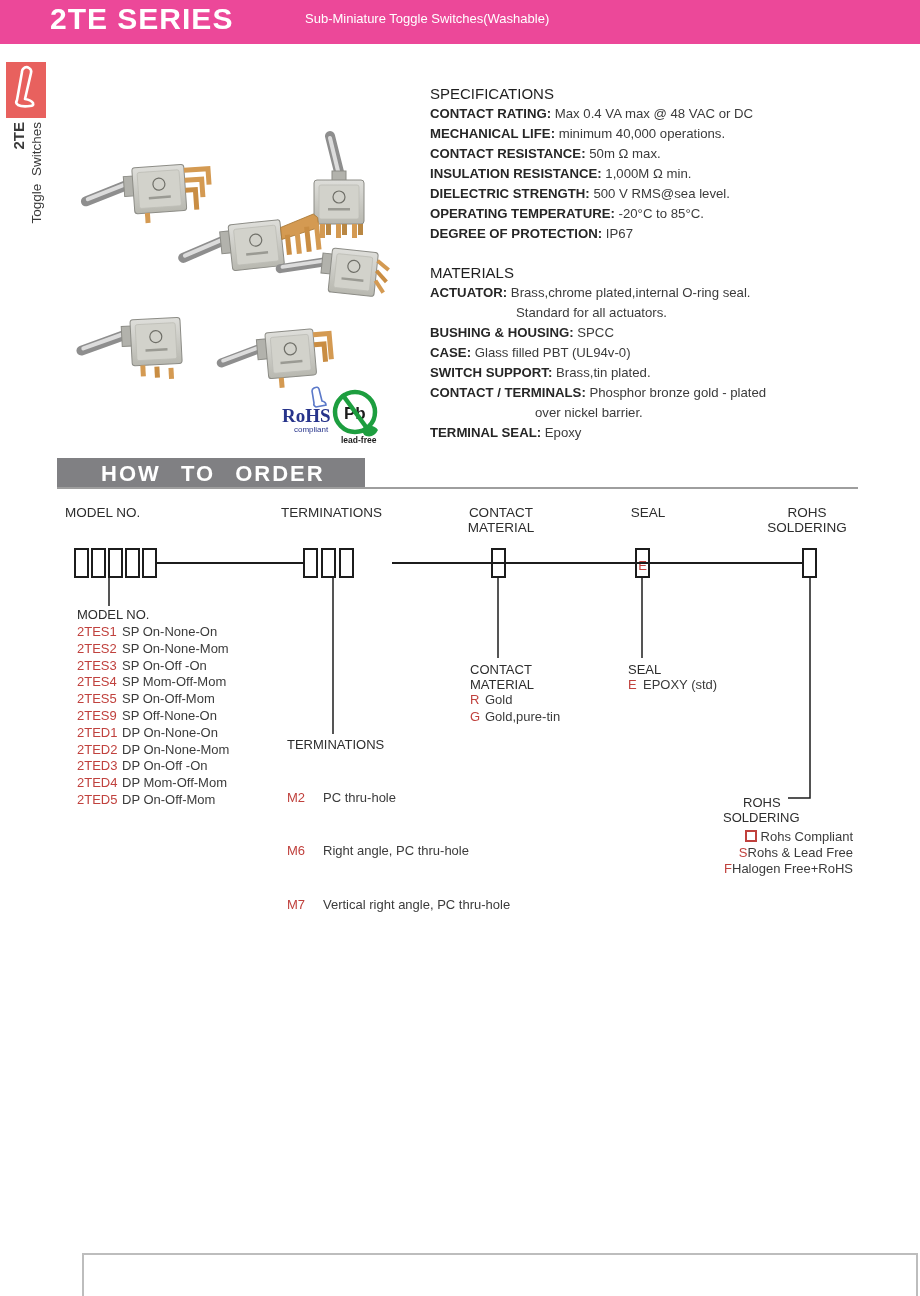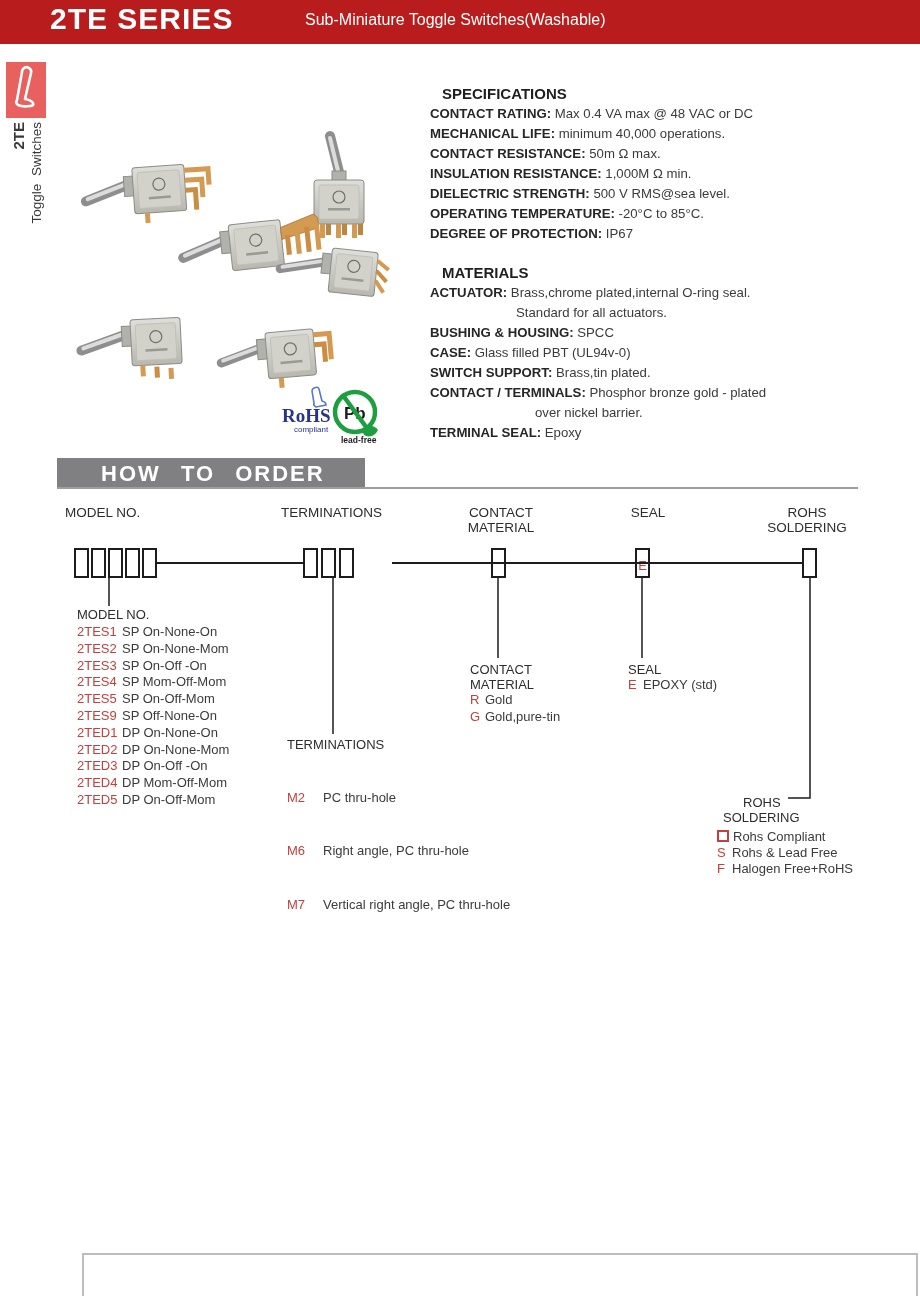--- a/index.html
+++ b/index.html
@@ -1,33 +1,33 @@
 <!DOCTYPE html>
 <html><head>
 <meta charset="utf-8">
 <style>
   html,body{margin:0;padding:0;background:#fff;}
   body{font-family:"Liberation Sans", sans-serif;}
   .page{position:relative;width:920px;height:1296px;background:#fff;overflow:hidden;}
   .abs{position:absolute;}
 
   
-  .hdr{left:0;top:0;width:920px;height:44px;background:#b91c1c;}
+  .hdr{left:0;top:0;width:920px;height:44px;background:#ec4899;}
   .hdr-title{left:50px;top:2px;font-size:30px;font-weight:bold;color:#fff;letter-spacing:1px;}
-  .hdr-sub{left:305px;top:11px;font-size:16px;color:#fff;}
+  .hdr-sub{left:305px;top:11px;font-size:13px;color:#fff;}
 
   
   .tab-sq{left:6px;top:62px;width:40px;height:56px;background:#e8615e;}
   .side-text{left:10px;top:243px;transform:rotate(-90deg);transform-origin:0 0;width:121px;text-align:right;white-space:nowrap;}
   .side-text .l1{font-size:15px;font-weight:600;color:#3a3a3a;line-height:18px;}
   .side-text .l2{font-size:13.5px;color:#3a3a3a;line-height:18px;word-spacing:4px;}
 
   
   .txtblock{width:470px;font-size:13.2px;color:#3b3b3b;line-height:20px;}
-  .sec-title{font-size:15px;font-weight:bold;color:#1f1f1f;margin-left:12px;}
+  .sec-title{font-size:15px;font-weight:normal;color:#1f1f1f;}
   .b{font-weight:bold;color:#262626;}
   .cont-a{margin-left:86px;}
   .cont-b{margin-left:105px;}
 
   
   .hto-bar{left:57px;top:458px;width:308px;height:31px;background:#808083;}
   .hto-bar span{display:block;padding-left:44px;line-height:31px;font-size:22px;font-weight:bold;color:#fff;letter-spacing:2px;word-spacing:12px;}
   .hto-line{left:57px;top:487px;width:801px;height:2px;background:#9e9e9e;}
 
   .col-label{font-size:13.5px;color:#2d2d2d;line-height:15px;}
@@ -40,21 +40,21 @@
   .cw-model{width:45px;}
   .cw-term{width:36px;}
   .cw-mini{width:15px;}
   .model-list .row{line-height:16.8px;}
   .model-list .t{margin-bottom:1px;}
   .term-list .row{line-height:17.3px;margin-top:36px;}
   .cm-list .t,.seal-list .t{line-height:15px;}
   .cm-list .row,.seal-list .row{line-height:16.5px;}
   .rohs-list .t{line-height:15.2px;}
   .rohs-list .row{line-height:15.8px;}
-  .rohs-list .items{margin-top:4px;}
+  .rohs-list .items{margin-top:4px;text-align:right;}
   .sq{display:inline-block;width:8px;height:8px;border:2px solid #c0413d;margin-right:4px;vertical-align:-1px;}
 
   
   .bottom-box{left:82px;top:1253px;width:832px;height:60px;border:2px solid #bdbdbd;border-bottom:none;background:#fff;}
 </style>
 </head>
 <body>
 
 <div class="page">
 

